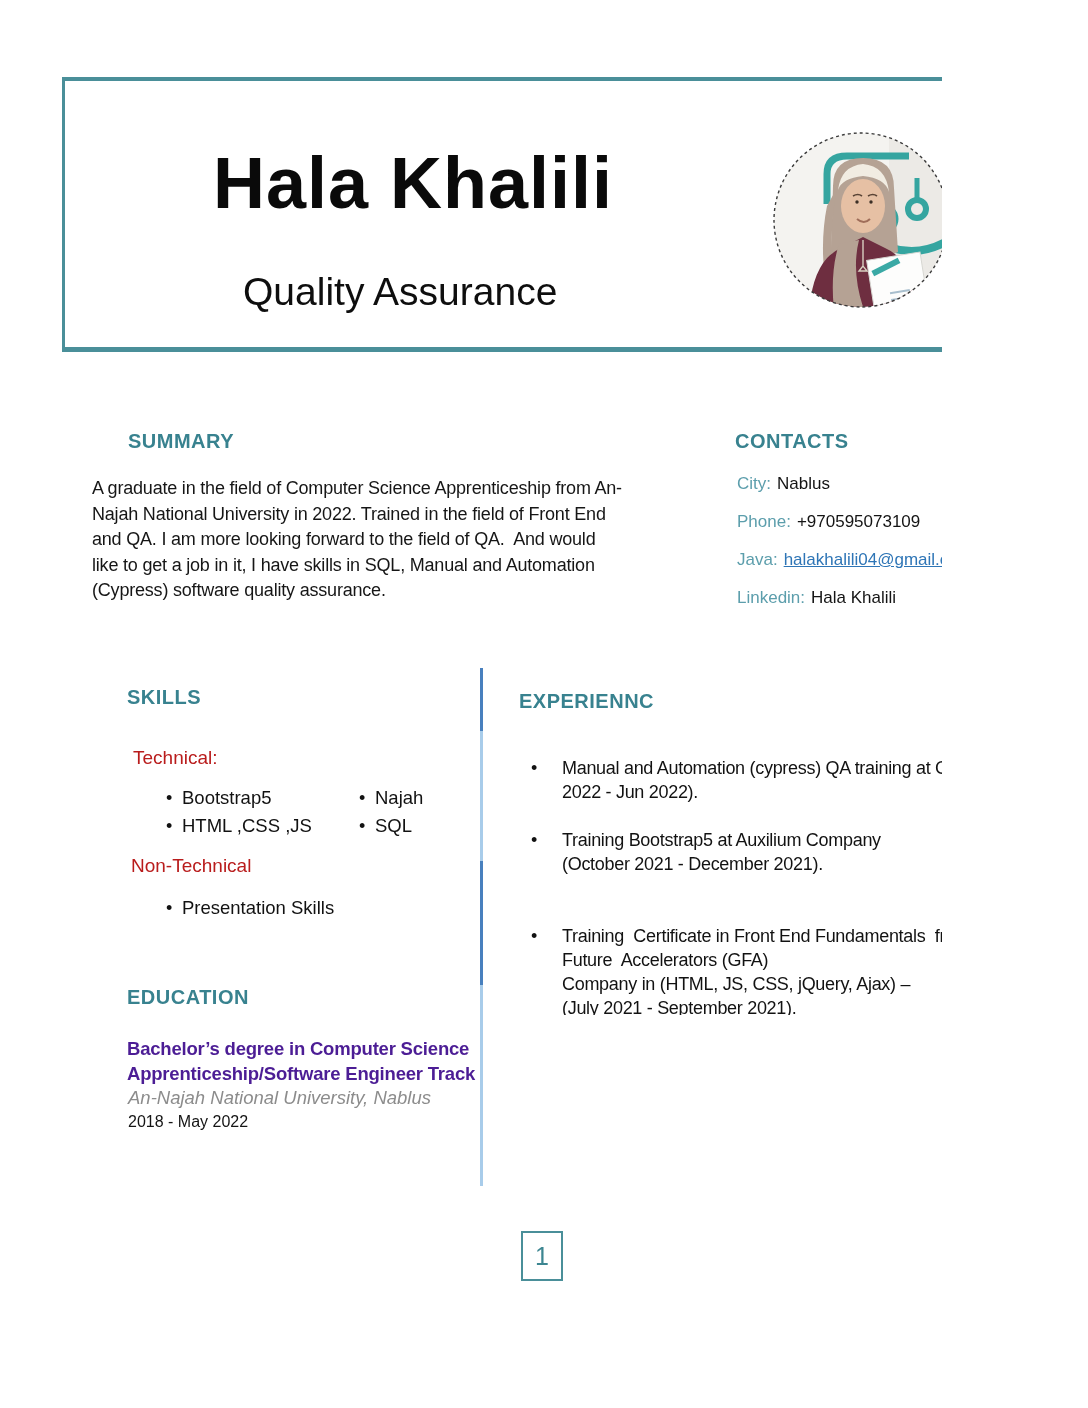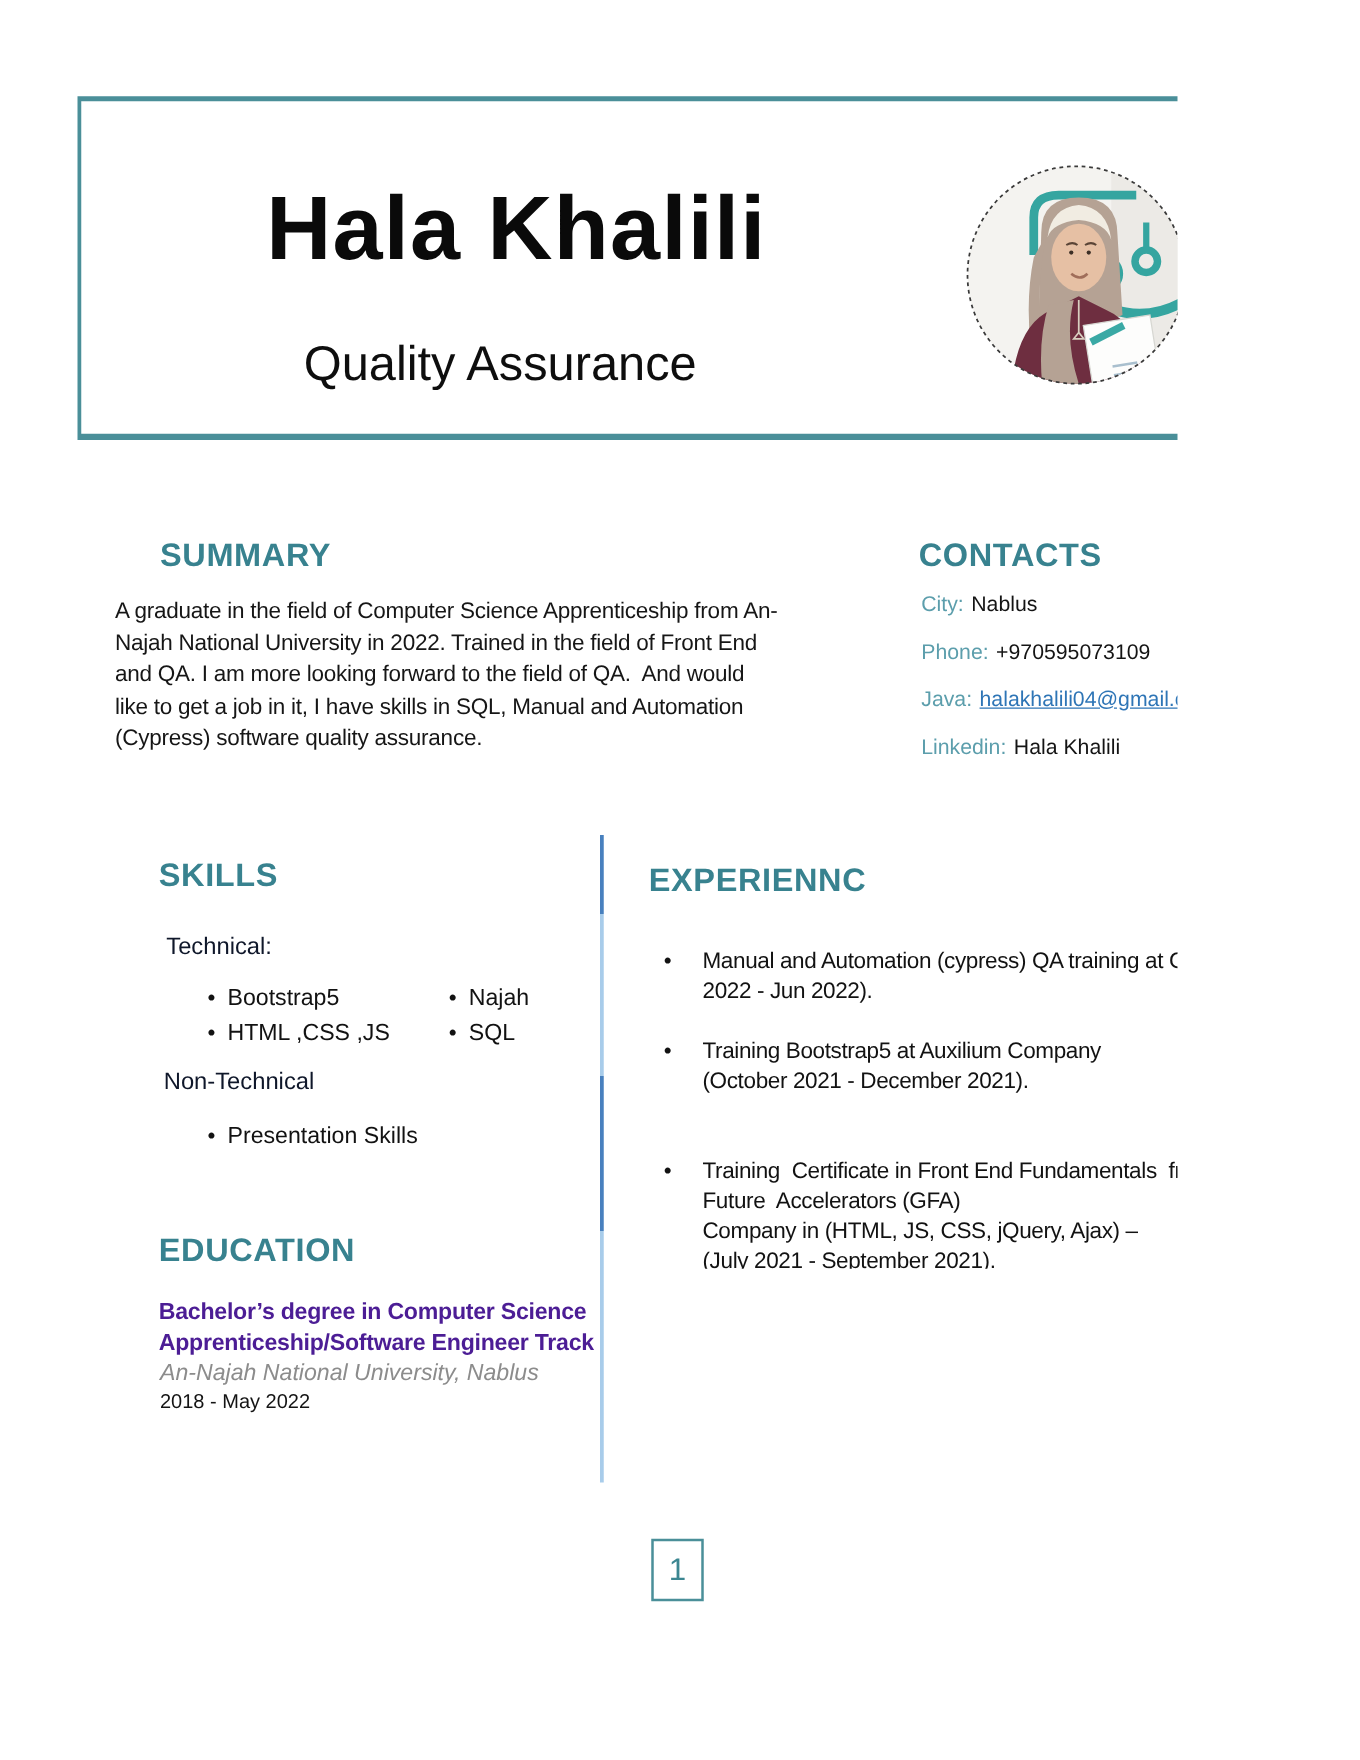--- a/index.html
+++ b/index.html
@@ -30,24 +30,24 @@
   }
   .job-title {
     left:178px; top:190px;
     font-size:39px; color:#0e0e0e; line-height:1.1;
     white-space:nowrap;
   }
   .photo-wrap { left:706px; top:49px; width:180px; height:180px; }
 
   
   .h-teal {
-    font-size:26px; font-weight:bold; color:#38828F;
+    font-size:20px; font-weight:bold; color:#38828F;
     letter-spacing:0.5px; line-height:1.1; white-space:nowrap;
   }
-  .sub-teal { font-size:19px; color:#0f172a; white-space:nowrap;text-align:center; }
+  .sub-teal { font-size:19px; color:#b91c1c; white-space:nowrap;text-align:center; }
 
   
   .summary-heading { left:128px; top:430px; }
   .summary-text {
     left:92px; top:476px;
     font-size:18px; line-height:25.5px; letter-spacing:-0.2px;
     color:#161616; white-space:pre;
   }
 
   

